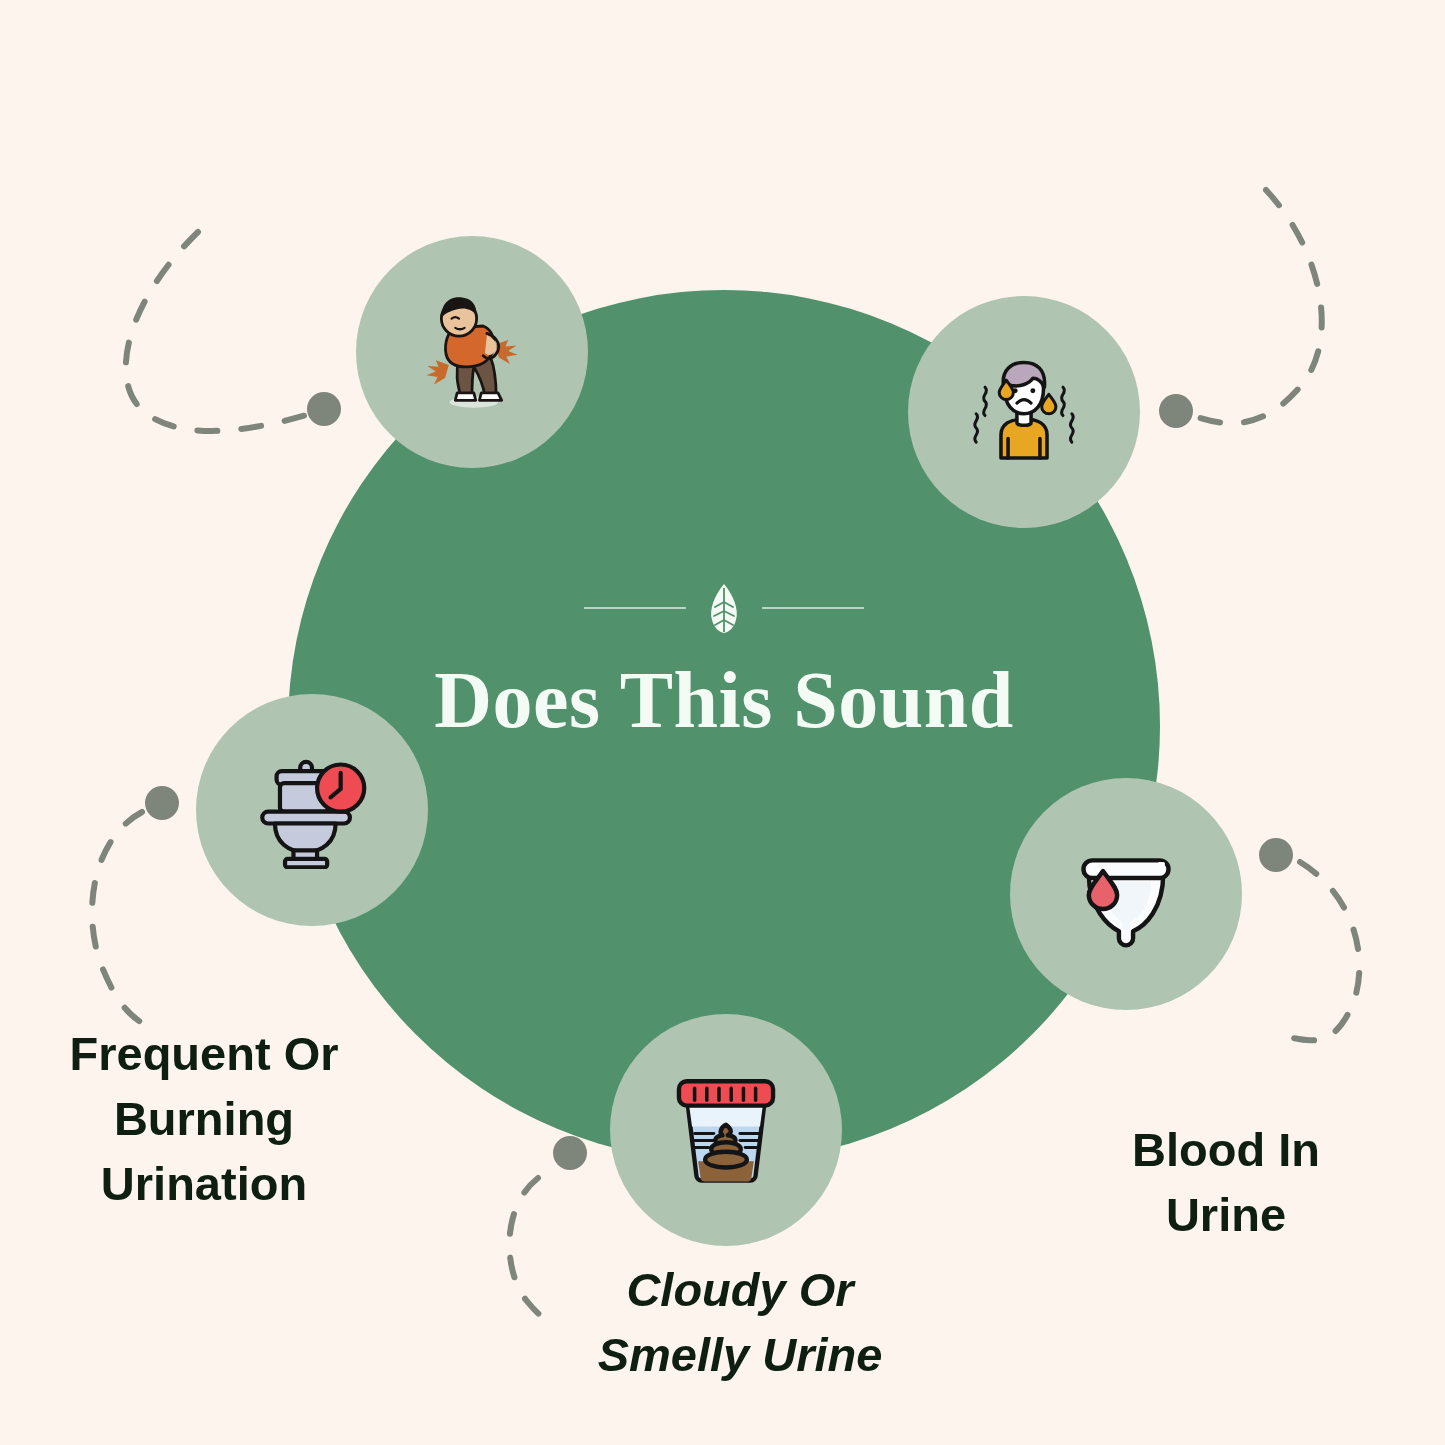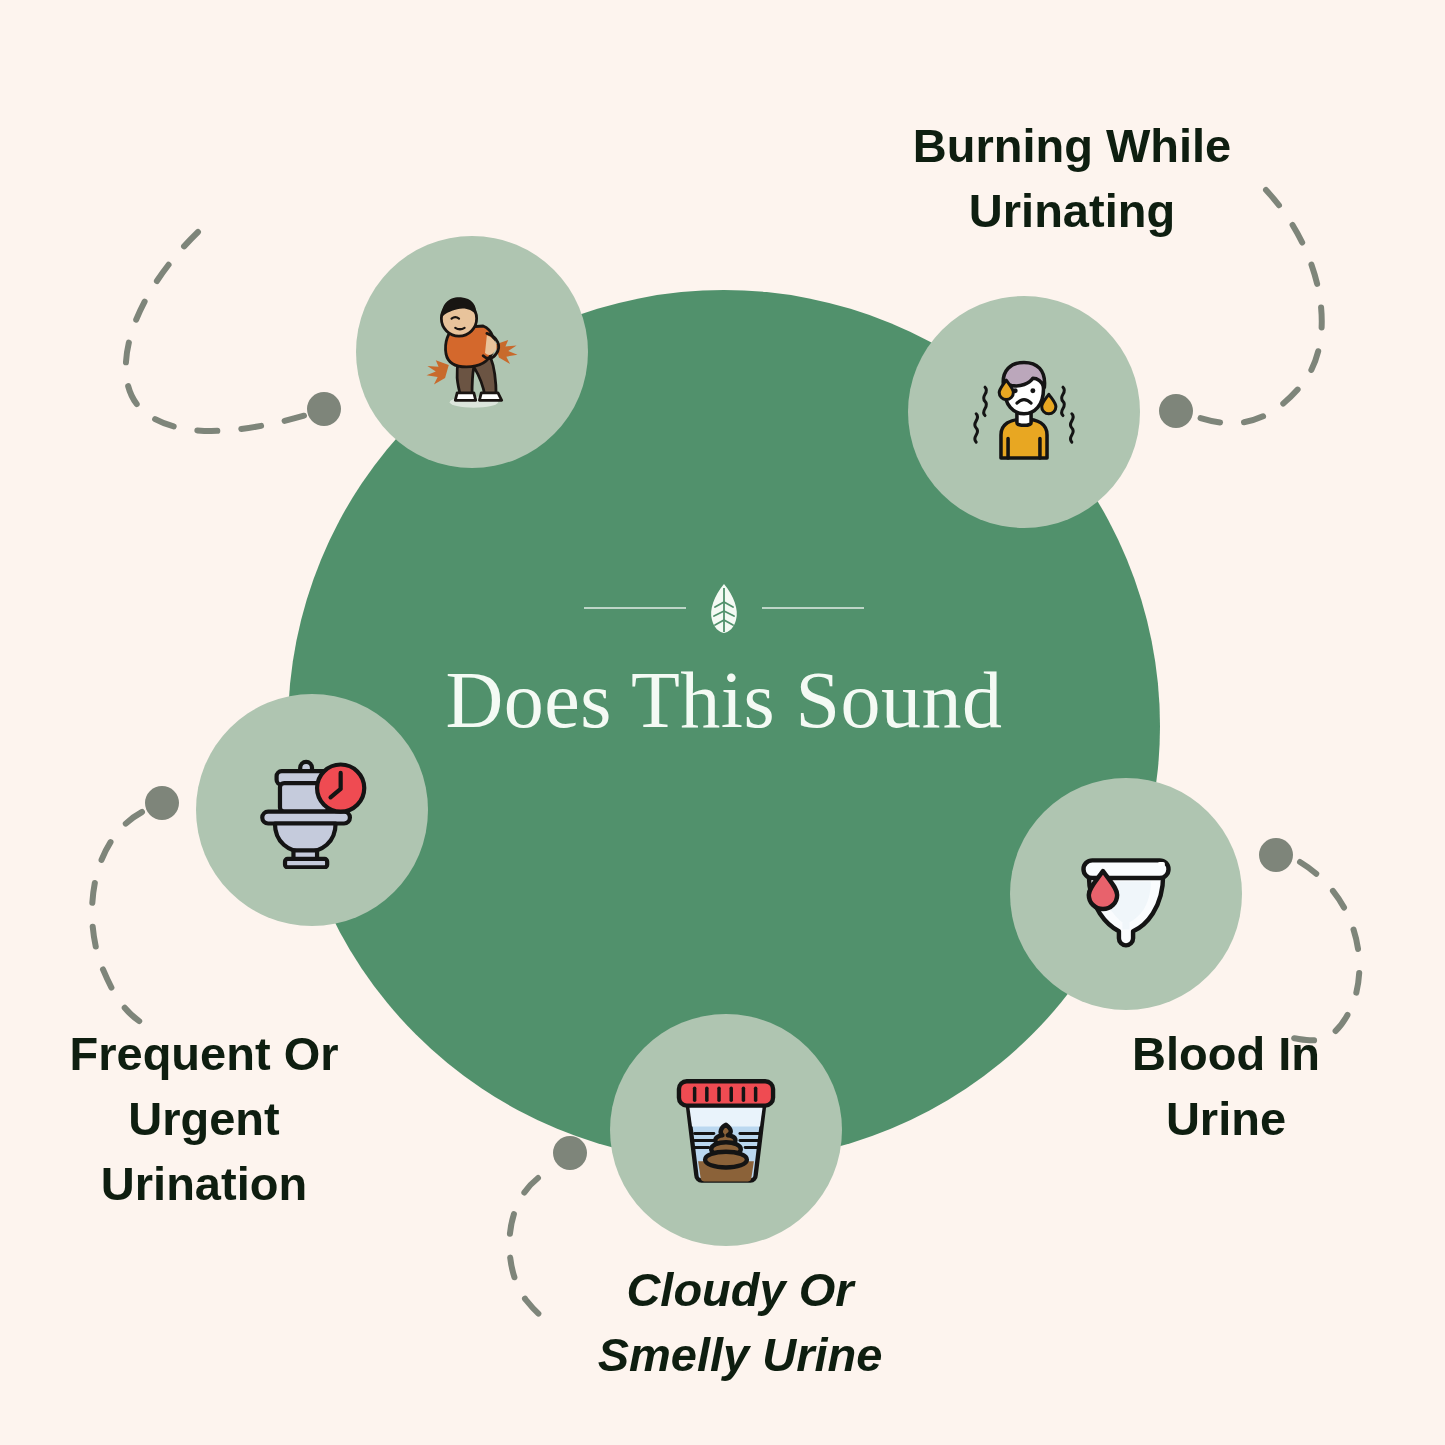--- a/index.html
+++ b/index.html
@@ -47,21 +47,21 @@
 
   
   #headline {
     position: absolute;
     left: 0;
     top: 355px;
     width: 872px;
     text-align: center;
     color: #F4FAF4;
     font-family: "Liberation Serif", serif;
-    font-weight: 400;
+    font-weight: 700;
     font-size: 80px;
     line-height: 1.38;
     letter-spacing: 0.5px;
   }
 
   
   .bubble {
     position: absolute;
     border-radius: 50%;
     background: #AFC5B1;
@@ -84,21 +84,21 @@
     font-family: "Liberation Sans", sans-serif;
     font-weight: 700;
     font-size: 47px;
     line-height: 1.38;
     text-align: center;
     white-space: pre-line;
   }
   #label-backpain  { left: 20px;   top: 78px;   width: 452px; }
   #label-burning   { left: 852px;  top: 114px;  width: 440px; }
   #label-frequency { left: 20px;   top: 1022px; width: 368px; }
-  #label-blood     { left: 1072px; top: 1022px; width: 308px; }
+  #label-blood     { left: 1072px; top: 1118px; width: 308px; }
   #label-cloudy    { left: 520px;  top: 1258px; width: 440px; font-style: italic; }
 
   
   #connectors {
     position: absolute;
     left: 0; top: 0;
     width: 1445px; height: 1445px;
     pointer-events: none;
   }
   .conn-path {
@@ -273,23 +273,21 @@
       </g>
 
       <g fill="#8B6239" stroke="#141414" stroke-width="5" stroke-linejoin="round">
         <path d="M70 64 c8 6 6 10 2 12 c10 1 12 8 4 10 L62 86 c-8 -3 -4 -9 4 -10 c-4 -3 -2 -9 4 -12 Z"></path>
         <ellipse cx="70" cy="92" rx="17" ry="8"></ellipse>
         <ellipse cx="70" cy="104" rx="24" ry="9"></ellipse>
       </g>
     </svg>
   </div>
 
-  <div class="label" id="label-burning">Burning While
-Urinating</div>
   <div class="label" id="label-frequency">Frequent Or
-Urgent
+Burning
 Urination</div>
   <div class="label" id="label-blood">Blood In
 Urine</div>
   <div class="label" id="label-cloudy">Cloudy Or
 Smelly Urine</div>
 
 </div>
 
 </body></html>

